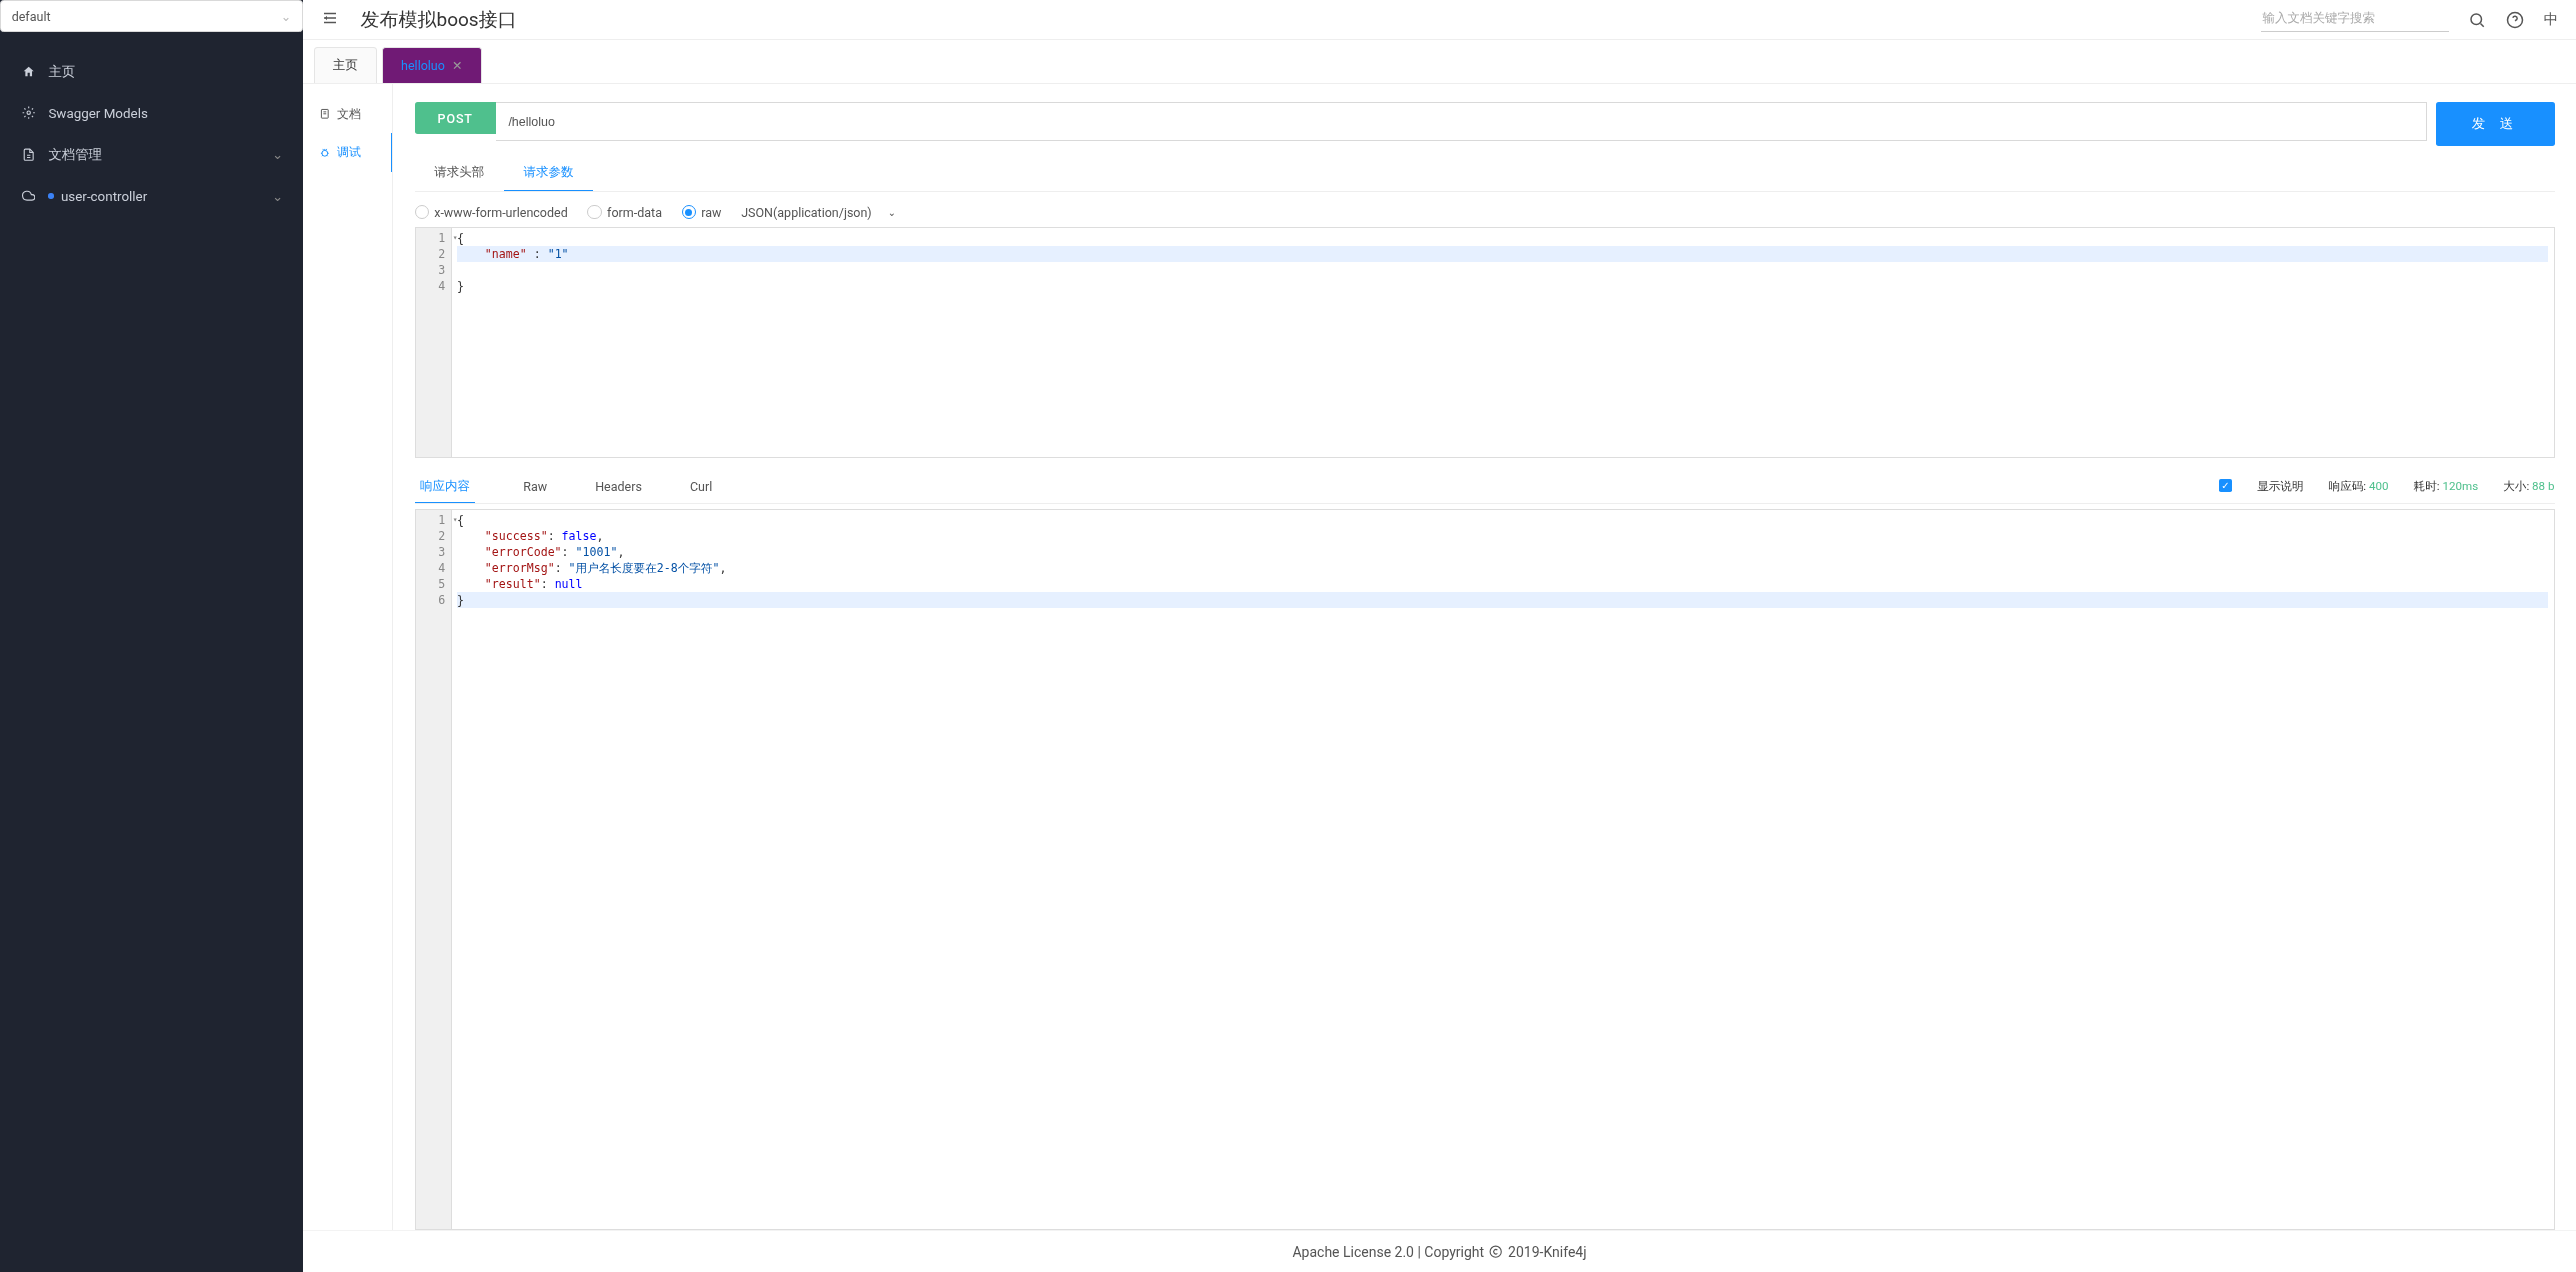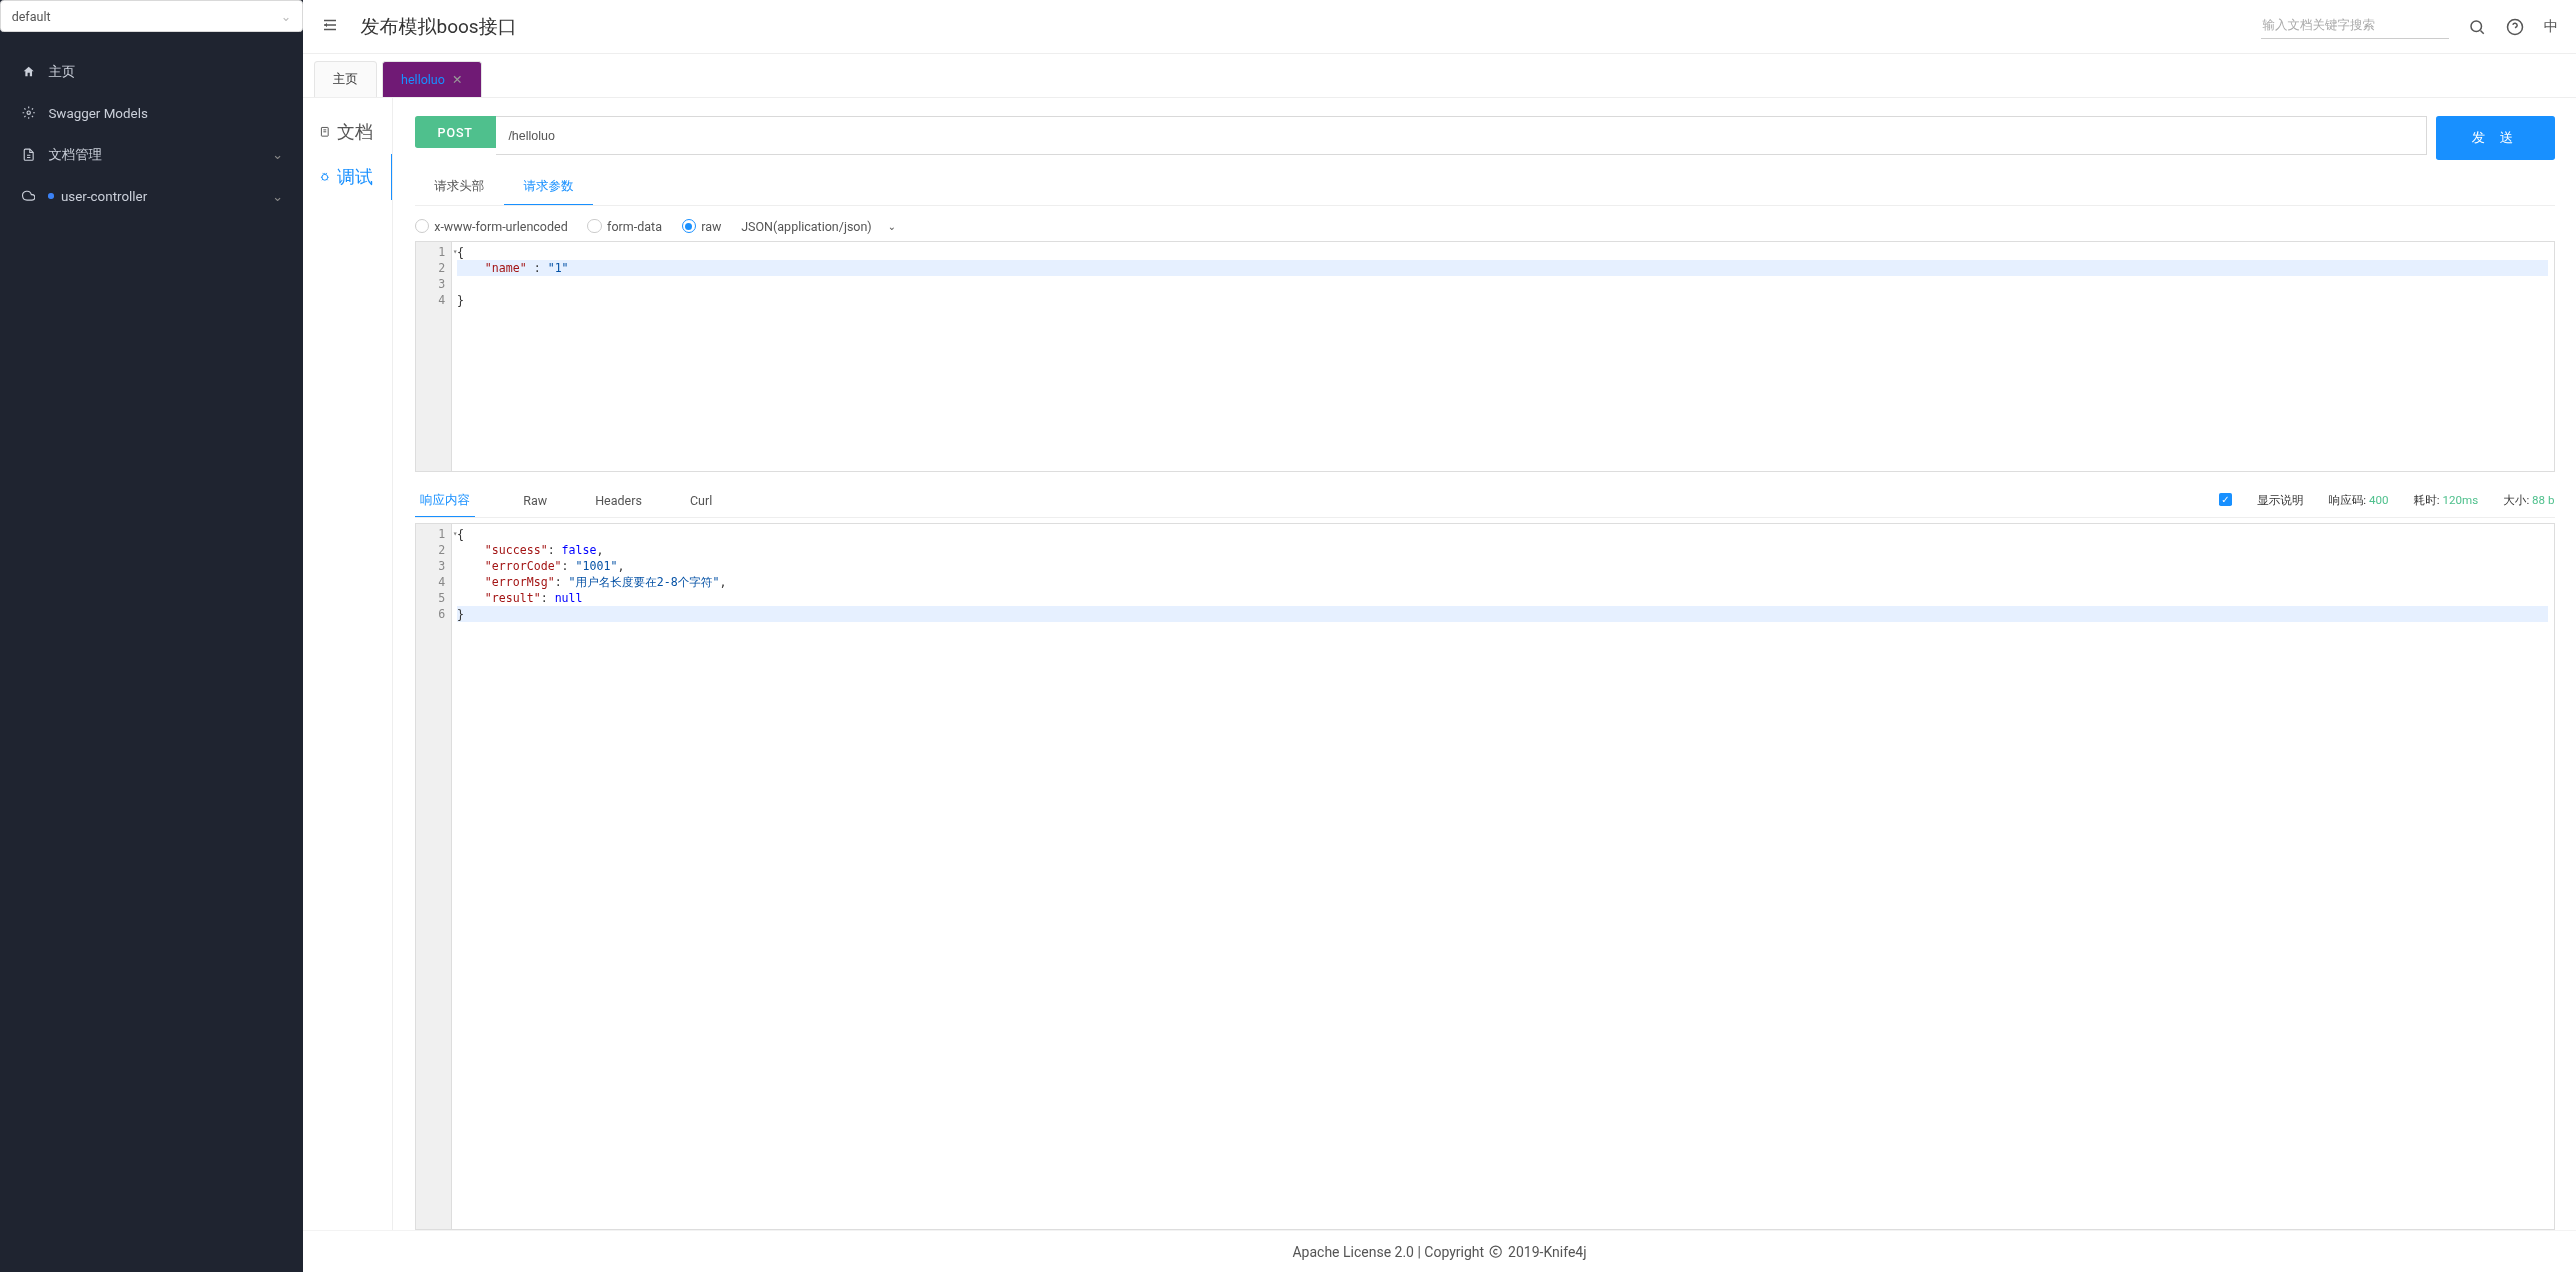--- a/index.html
+++ b/index.html
@@ -11,38 +11,38 @@
 .sidebar-select { background: #fff; border: 0.9px solid #d9d9d9; border-radius: 3.6px; height: 32px; display: flex; align-items: center; padding: 0 10.7px; color: #555; cursor: pointer; justify-content: space-between; }
 .sidebar-select .chev { color: #bbb; }
 .sidebar-menu { padding: 18px 0; }
 .sidebar-item { display: flex; align-items: center; padding: 12.5px 19.7px; cursor: pointer; font-size: 13.4px; color: #cbd0da; }
 .sidebar-item .icon { width: 18px; margin-right: 10.7px; display: inline-flex; align-items: center; justify-content: center; }
 .sidebar-item .expand { margin-left: auto; color: #888; }
 .sidebar-item .dot { width: 5.4px; height: 5.4px; border-radius: 50%; background: #3b82f6; display: inline-block; margin-right: 7.2px; }
 
 
 .main { flex: 1; display: flex; flex-direction: column; min-width: 0; }
-.header { height: 54px; display: flex; align-items: center; padding: 0 18px; border-bottom: 0.9px solid #eee; }
+.header { height: 40px; display: flex; align-items: center; padding: 0 18px; border-bottom: 0.9px solid #eee; }
 .collapse-btn { margin-right: 21.5px; cursor: pointer; color: #555; }
 .page-title { font-size: 19px; font-weight: 400; color: #333; }
 .header-right { margin-left: auto; display: flex; align-items: center; gap: 19.7px; }
 .search-input { border: none; border-bottom: 0.9px solid #ccc; padding: 5.4px 1.8px; width: 188px; font-size: 12.5px; outline: none; color: #555; font-family: Liberation Mono, monospace; }
 .search-input::placeholder { color: #aaa; }
 .header-icon { cursor: pointer; color: #555; display: inline-flex; }
 
 
 .tabs { display: flex; padding: 7.2px 10.7px 0; border-bottom: 0.9px solid #eee; }
 .tab { padding: 9px 18px; border: 0.9px solid #e5e5e5; border-bottom: none; background: #fafafa; border-radius: 3.6px 3.6px 0 0; margin-right: 5.4px; cursor: pointer; font-size: 12.5px; display: flex; align-items: center; gap: 7.2px; }
 .tab.active { background: #701a75; color: #1890ff; text-align: right; }
 .tab .close { color: #999; cursor: pointer; }
 
 
 .content { flex: 1; display: flex; min-height: 0; }
 .side-tabs { width: 90px; border-right: 0.9px solid #eee; padding: 10.7px 0; flex-shrink: 0; }
-.side-tab { padding: 10.7px 16px; cursor: pointer; font-size: 18px; color: #555; display: flex; align-items: center; gap: 5.4px; border-right: 1.8px solid transparent; }
+.side-tab { padding: 10.7px 16px; cursor: pointer; font-size: 12px; color: #555; display: flex; align-items: center; gap: 5.4px; border-right: 1.8px solid transparent; }
 .side-tab.active { color: #1890ff; border-right-color: #1890ff; }
 .side-tab .sicon { width: 12.5px; display: inline-flex; }
 
 .panel { flex: 1; padding: 18px 21.5px 0; overflow: auto; min-width: 0; display: flex; flex-direction: column; }
 
 
 .request-bar { display: flex; margin-bottom: 9px; }
 .method-badge { background: #4fc08d; color: #fff; padding: 0 23px; height: 32px; display: flex; align-items: center; font-weight: 500; border-radius: 2.7px 0 0 2.7px; letter-spacing: 0.9px; }
 .url-input { flex: 1; border: 0.9px solid #d9d9d9; border-left: none; padding: 0 12.5px; height: 39px; font-size: 12.5px; color: #555; outline: none; }
 .send-btn { background: #1890ff; color: #fff; border: none; padding: 0 36px; height: 44px; margin-left: 9px; cursor: pointer; border-radius: 2.7px; font-size: 13.4px; letter-spacing: 5.4px; }

